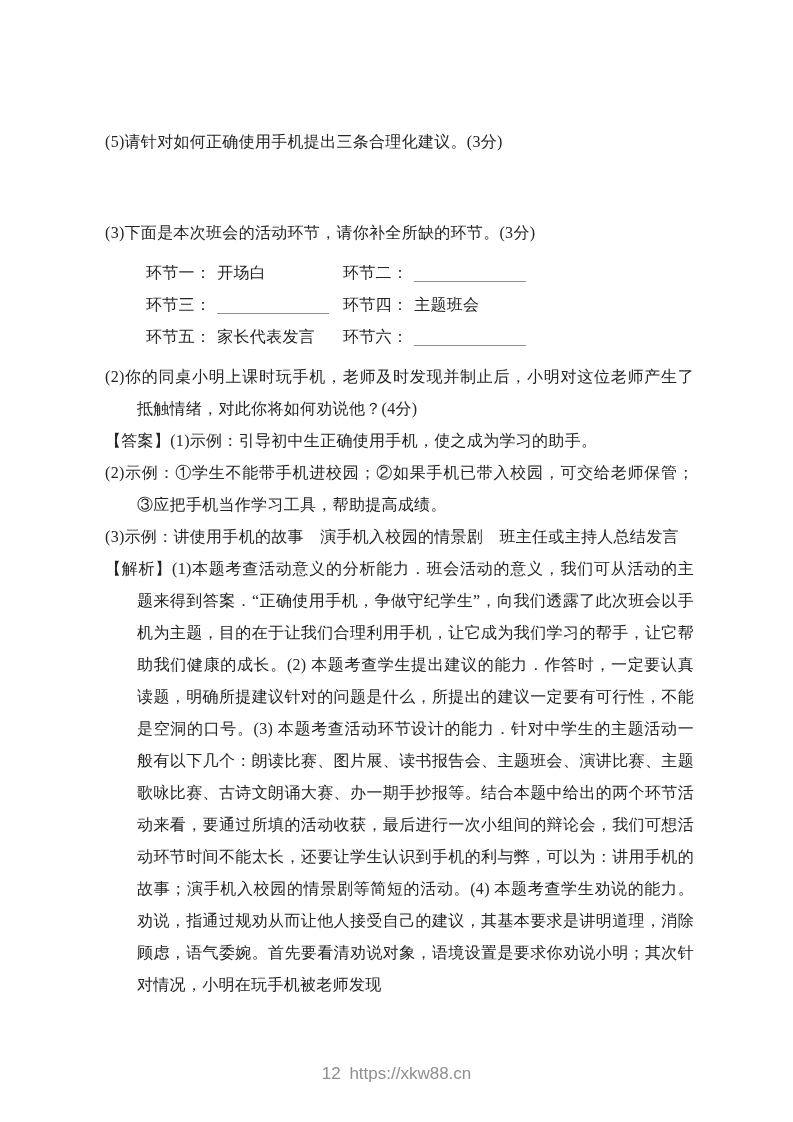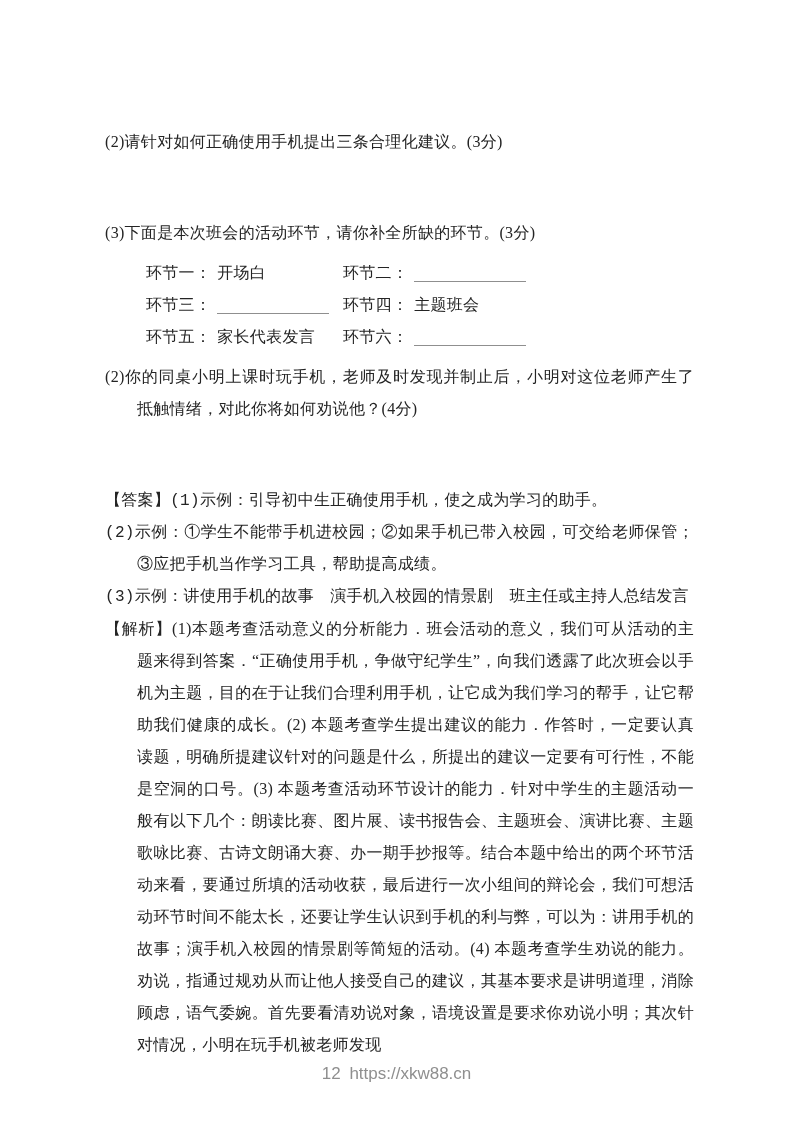--- a/index.html
+++ b/index.html
@@ -29,39 +29,39 @@
   .cell{white-space:nowrap;}
   .cell.c1{width:197px;flex:none;}
   .val{margin-left:6px;}
   .blank{
     display:inline-block;
     width:112px;height:20px;
     border-bottom:1px solid #8f8f8f;
     vertical-align:-4px;
     margin-left:6px;
   }
-  .answers{margin-top:60px;font-family:Liberation Mono, monospace;}
+  .answers{}
   .footer{
     position:absolute;
     top:1062px;left:0;
     width:793px;
     text-align:center;
     font-family:"Liberation Sans","DejaVu Sans",sans-serif;
     font-size:17px;
     line-height:24px;
     color:#8f8f8f;
   }
   .footer span{margin:0 2px;}
 </style>
 </head>
 <body>
 
 <div class="content">
 
-  <p class="line">(2)请针对如何正确使用手机提出三条合理化建议。(3分)</p>
+  <p class="line">(5)请针对如何正确使用手机提出三条合理化建议。(3分)</p>
 
   <p class="line q3">(3)下面是本次班会的活动环节，请你补全所缺的环节。(3分)</p>
 
   <div class="steps">
     <div class="steps-row">
       <div class="cell c1"><span>环节一：</span><span class="val">开场白</span></div>
       <div class="cell"><span>环节二：</span><span class="blank"></span></div>
     </div>
     <div class="steps-row">
       <div class="cell c1"><span>环节三：</span><span class="blank"></span></div>

